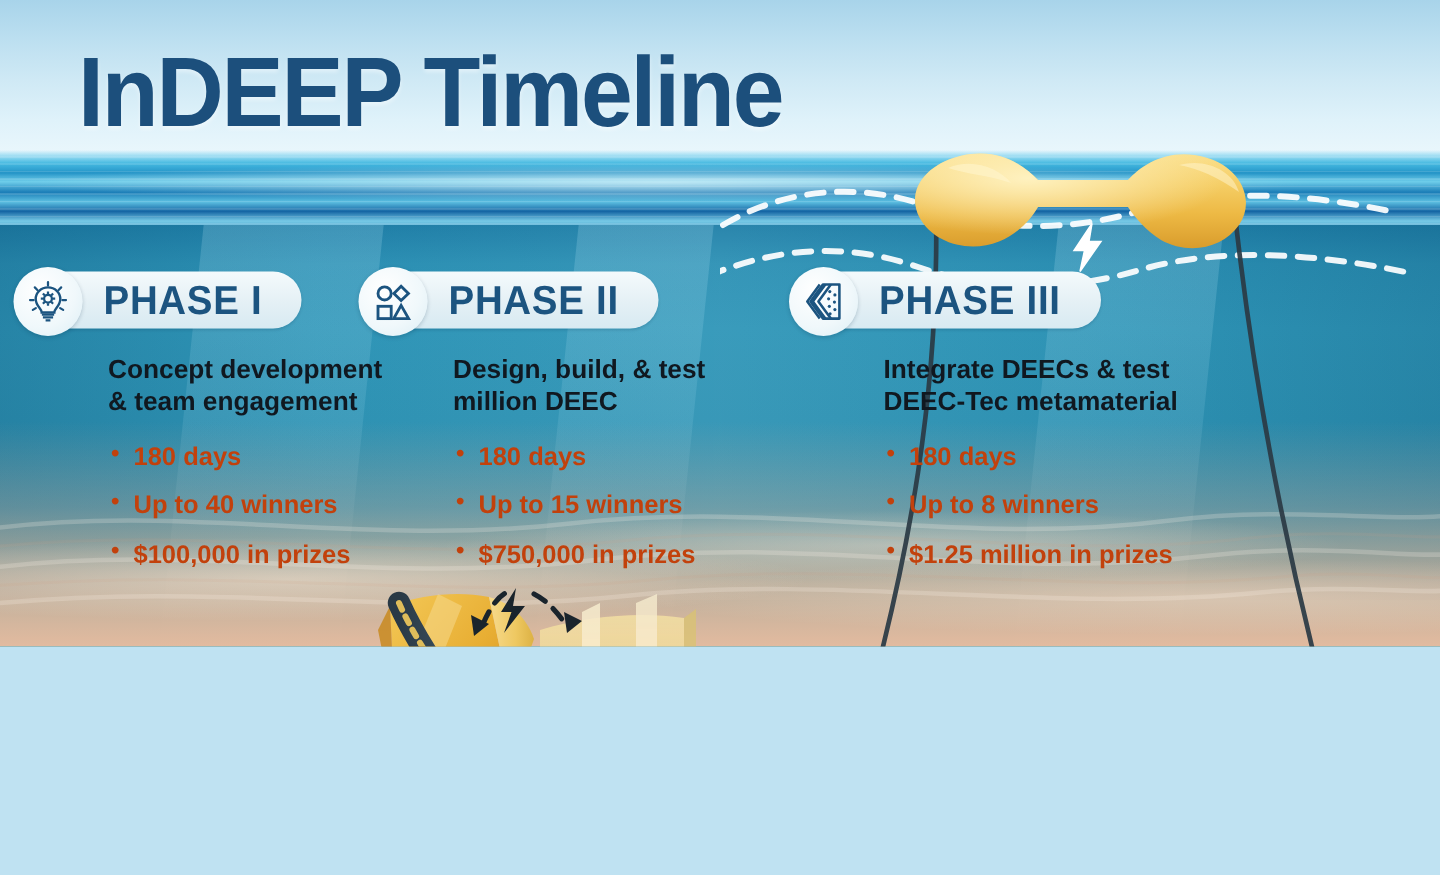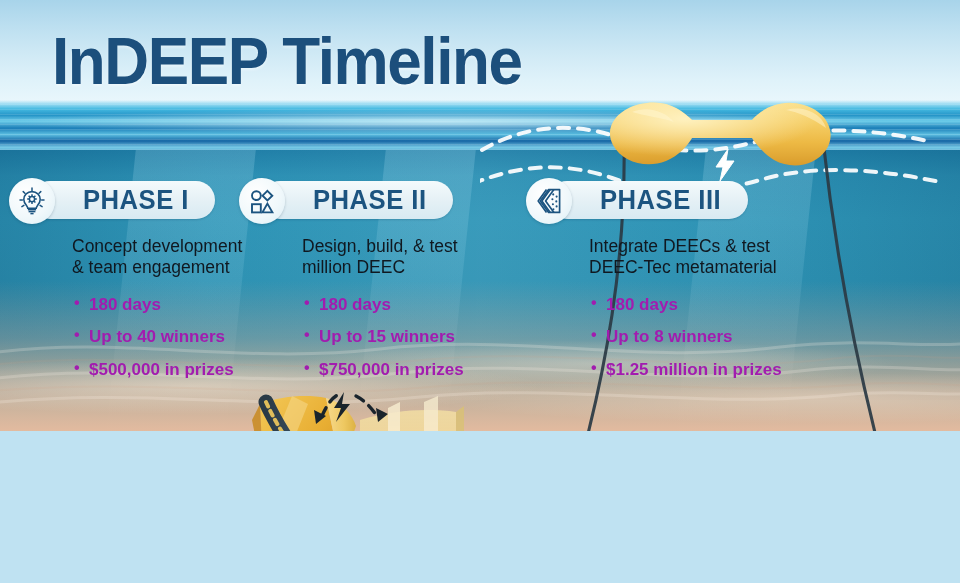--- a/index.html
+++ b/index.html
@@ -126,21 +126,21 @@
   .col-2 { width:285px; padding-left:10px; }
   .col-3 { width:330px; padding-left:12px; }
 
   .phase-head {
     position:relative;
     display:flex; align-items:center;
     height:46px;
     margin-left:-63px;
   }
   .pill {
-    position:absolute; left:22px; top:3px;
+    position:absolute; left:8px; top:3px;
     height:38px;
     border-radius:19px;
     background:linear-gradient(to bottom,#f4fafc 0%, #e4f0f5 55%, #d8eaf2 100%);
     box-shadow:0 1px 2px rgba(0,40,70,.18);
     display:flex; align-items:center;
     padding:0 20px 0 52px;
   }
   .pill-label {
     font-family:"Liberation Sans Narrow","Liberation Sans", sans-serif;
     font-weight:700;
@@ -158,34 +158,34 @@
     box-shadow:0 1px 3px rgba(0,40,70,.22);
     display:flex; align-items:center; justify-content:center;
     z-index:2;
   }
   .badge svg { display:block; }
 
   .phase-sub {
     margin-top:12px;
     font-size:17.5px;
     line-height:1.19;
-    font-weight:400;
+    font-weight:700;
     color:#101820;
     max-width:280px;
   }
   .bullets {
     margin-top:11px;
     list-style:none;
   }
   .bullets li {
     position:relative;
     font-size:17px;
     line-height:1.92;
     font-weight:700;
-    color:#a21caf;
+    color:#c2410c;
     padding-left:17px;
   }
   .bullets li:before {
     content:"\2022";
     position:absolute; left:2px; top:-1px;
     font-size:16px;
   }
 
   
   .art { position:absolute; z-index:4; pointer-events:none; }
@@ -376,21 +376,21 @@
           </svg>
         </div>
       </div>
       <div class="phase-sub">
         <span>Concept development</span><br>
         <span>&amp; team engagement</span>
       </div>
       <ul class="bullets">
         <li>180 days</li>
         <li>Up to 40 winners</li>
-        <li>$500,000 in prizes</li>
+        <li>$100,000 in prizes</li>
       </ul>
     </div>
 
     <div class="col col-2">
       <div class="phase-head">
         <div class="pill">
           <span class="pill-label">PHASE II</span>
         </div>
         <div class="badge">
           <svg width="28" height="28" viewBox="0 0 28 28">

